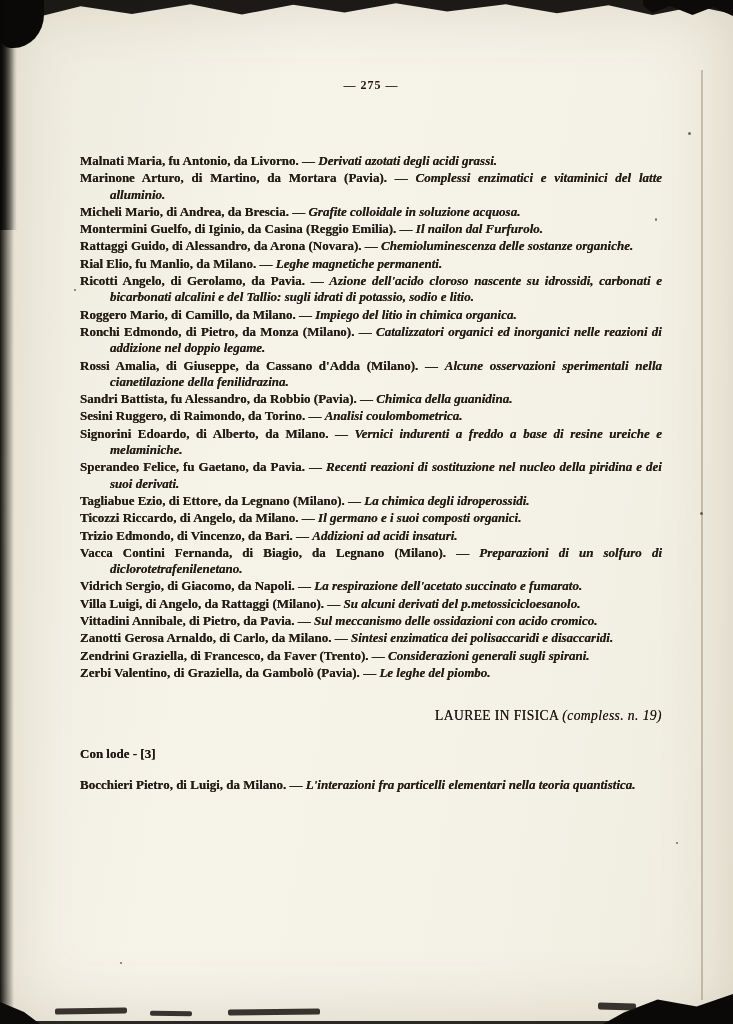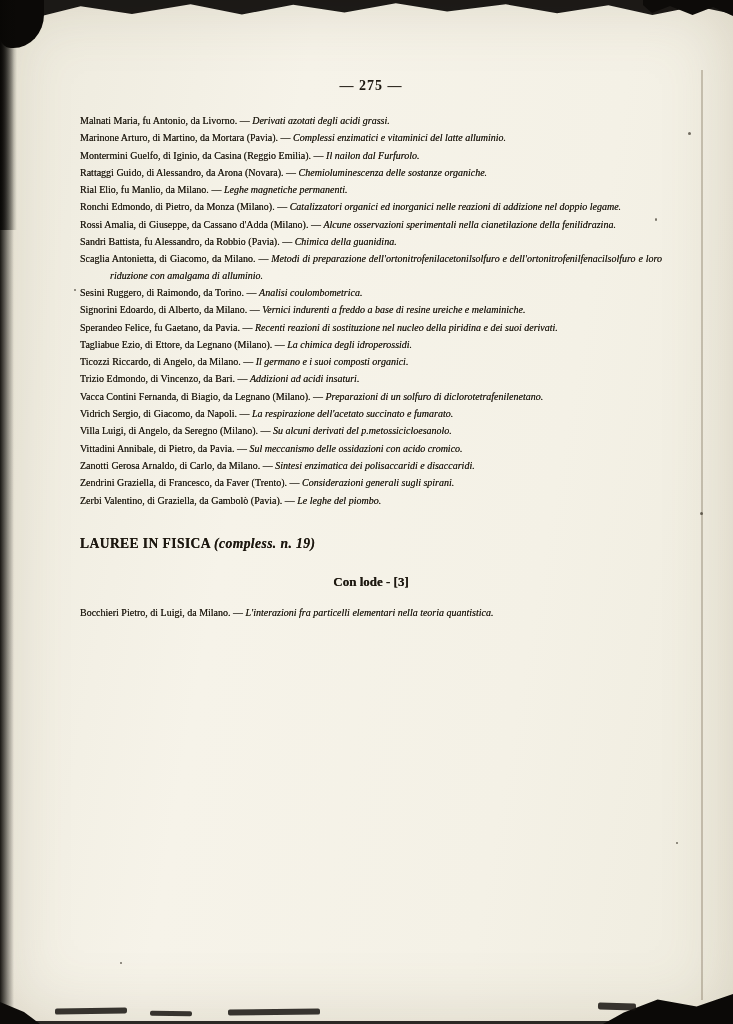--- a/index.html
+++ b/index.html
@@ -16,50 +16,50 @@
     box-shadow: inset 0 0 70px rgba(120, 100, 65, 0.22);
     color: #221d14;
   }
   .content {
     position: absolute;
     left: 80px; top: 78px; width: 582px;
   }
   .page-number {
     text-align: center;
     font-weight: bold;
-    font-size: 14px;
+    font-size: 12px;
     letter-spacing: 1px;
-    margin-bottom: 19px;
+    margin-bottom: 60px;
     color: #1d1810;
   }
   .entry-list { margin: 0; }
   .entry {
     margin: 0 0 1px 0;
     padding-left: 30px;
     text-indent: -30px;
-    font-size: 10px;
+    font-size: 13px;
     line-height: 16.3px;
     text-align: justify;
     color: #221d14;
     text-shadow: 0 0 0.5px rgba(34, 29, 20, 0.85);
+    font-weight: bold;
   }
   .entry-title { font-style: italic; }
   .section-heading {
     margin: 27px 0 0 0;
-    text-align: left;
+    text-align: right;
     font-size: 13.6px;
-    font-weight: bold;
+    font-weight: normal;
     letter-spacing: 0.4px;
     color: #1d1810;
     text-shadow: 0 0 0.5px rgba(29, 24, 16, 0.85);
   }
   .section-heading .note { font-style: italic; }
   .section-subheading {
     margin: 22px 0 0 0;
-    text-align: center;
     font-size: 13px;
     font-weight: bold;
     color: #1d1810;
     text-shadow: 0 0 0.5px rgba(29, 24, 16, 0.85);
   }
   .physics-list { margin-top: 15px; }
 
   
   .artifact { position: absolute; pointer-events: none; }
   .top-band {
@@ -124,57 +124,59 @@
 
   <div class="content">
     <div class="page-number">— 275 —</div>
 
     <div class="entry-list">
 
         <p class="entry"><span class="entry-name">Malnati Maria, fu Antonio, da Livorno.</span> <span class="entry-dash">—</span> <span class="entry-title">Derivati azotati degli acidi grassi.</span></p>
 
         <p class="entry"><span class="entry-name">Marinone Arturo, di Martino, da Mortara (Pavia).</span> <span class="entry-dash">—</span> <span class="entry-title">Complessi enzimatici e vitaminici del latte alluminio.</span></p>
 
+        <p class="entry"><span class="entry-name">Micheli Mario, di Andrea, da Brescia.</span> <span class="entry-dash">—</span> <span class="entry-title">Grafite colloidale in soluzione acquosa.</span></p>
 
         <p class="entry"><span class="entry-name">Montermini Guelfo, di Iginio, da Casina (Reggio Emilia).</span> <span class="entry-dash">—</span> <span class="entry-title">Il nailon dal Furfurolo.</span></p>
 
         <p class="entry"><span class="entry-name">Rattaggi Guido, di Alessandro, da Arona (Novara).</span> <span class="entry-dash">—</span> <span class="entry-title">Chemioluminescenza delle sostanze organiche.</span></p>
 
         <p class="entry"><span class="entry-name">Rial Elio, fu Manlio, da Milano.</span> <span class="entry-dash">—</span> <span class="entry-title">Leghe magnetiche permanenti.</span></p>
 
 
-
+        <p class="entry"><span class="entry-name">Ricotti Angelo, di Gerolamo, da Pavia.</span> <span class="entry-dash">—</span> <span class="entry-title">Azione dell'acido cloroso nascente su idrossidi, carbonati e bicarbonati alcalini e del Tallio: sugli idrati di potassio, sodio e litio.</span></p>
+
+        <p class="entry"><span class="entry-name">Roggero Mario, di Camillo, da Milano.</span> <span class="entry-dash">—</span> <span class="entry-title">Impiego del litio in chimica organica.</span></p>
 
         <p class="entry"><span class="entry-name">Ronchi Edmondo, di Pietro, da Monza (Milano).</span> <span class="entry-dash">—</span> <span class="entry-title">Catalizzatori organici ed inorganici nelle reazioni di addizione nel doppio legame.</span></p>
 
         <p class="entry"><span class="entry-name">Rossi Amalia, di Giuseppe, da Cassano d'Adda (Milano).</span> <span class="entry-dash">—</span> <span class="entry-title">Alcune osservazioni sperimentali nella cianetilazione della fenilidrazina.</span></p>
 
         <p class="entry"><span class="entry-name">Sandri Battista, fu Alessandro, da Robbio (Pavia).</span> <span class="entry-dash">—</span> <span class="entry-title">Chimica della guanidina.</span></p>
 
-        <p class="entry"><span class="entry-name">Scaglia Antonietta, di Giacomo, da Milano.</span> <span class="entry-dash">—</span> <span class="entry-title">Metodi di preparazione dell'ortonitrofenilacetonilsolfuro e dell'ortonitrofenilfenacilsolfuro e loro riduzione con amalgama di alluminio.</span></p>
 
 
         <p class="entry"><span class="entry-name">Sesini Ruggero, di Raimondo, da Torino.</span> <span class="entry-dash">—</span> <span class="entry-title">Analisi coulombometrica.</span></p>
 
         <p class="entry"><span class="entry-name">Signorini Edoardo, di Alberto, da Milano.</span> <span class="entry-dash">—</span> <span class="entry-title">Vernici indurenti a freddo a base di resine ureiche e melaminiche.</span></p>
 
         <p class="entry"><span class="entry-name">Sperandeo Felice, fu Gaetano, da Pavia.</span> <span class="entry-dash">—</span> <span class="entry-title">Recenti reazioni di sostituzione nel nucleo della piridina e dei suoi derivati.</span></p>
 
         <p class="entry"><span class="entry-name">Tagliabue Ezio, di Ettore, da Legnano (Milano).</span> <span class="entry-dash">—</span> <span class="entry-title">La chimica degli idroperossidi.</span></p>
 
         <p class="entry"><span class="entry-name">Ticozzi Riccardo, di Angelo, da Milano.</span> <span class="entry-dash">—</span> <span class="entry-title">Il germano e i suoi composti organici.</span></p>
 
         <p class="entry"><span class="entry-name">Trizio Edmondo, di Vincenzo, da Bari.</span> <span class="entry-dash">—</span> <span class="entry-title">Addizioni ad acidi insaturi.</span></p>
 
         <p class="entry"><span class="entry-name">Vacca Contini Fernanda, di Biagio, da Legnano (Milano).</span> <span class="entry-dash">—</span> <span class="entry-title">Preparazioni di un solfuro di diclorotetrafenilenetano.</span></p>
 
 
         <p class="entry"><span class="entry-name">Vidrich Sergio, di Giacomo, da Napoli.</span> <span class="entry-dash">—</span> <span class="entry-title">La respirazione dell'acetato succinato e fumarato.</span></p>
 
-        <p class="entry"><span class="entry-name">Villa Luigi, di Angelo, da Seregno (Milano).</span> <span class="entry-dash">—</span> <span class="entry-title">Su alcuni derivati del p.metossicicloesanolo.</span></p>
+        <p class="entry"><span class="entry-name">Villa Luigi, di Angelo, da Rattaggi (Milano).</span> <span class="entry-dash">—</span> <span class="entry-title">Su alcuni derivati del p.metossicicloesanolo.</span></p>
 
         <p class="entry"><span class="entry-name">Vittadini Annibale, di Pietro, da Pavia.</span> <span class="entry-dash">—</span> <span class="entry-title">Sul meccanismo delle ossidazioni con acido cromico.</span></p>
 
         <p class="entry"><span class="entry-name">Zanotti Gerosa Arnaldo, di Carlo, da Milano.</span> <span class="entry-dash">—</span> <span class="entry-title">Sintesi enzimatica dei polisaccaridi e disaccaridi.</span></p>
 
         <p class="entry"><span class="entry-name">Zendrini Graziella, di Francesco, da Faver (Trento).</span> <span class="entry-dash">—</span> <span class="entry-title">Considerazioni generali sugli spirani.</span></p>
 
         <p class="entry"><span class="entry-name">Zerbi Valentino, di Graziella, da Gambolò (Pavia).</span> <span class="entry-dash">—</span> <span class="entry-title">Le leghe del piombo.</span></p>
       </div>
 

